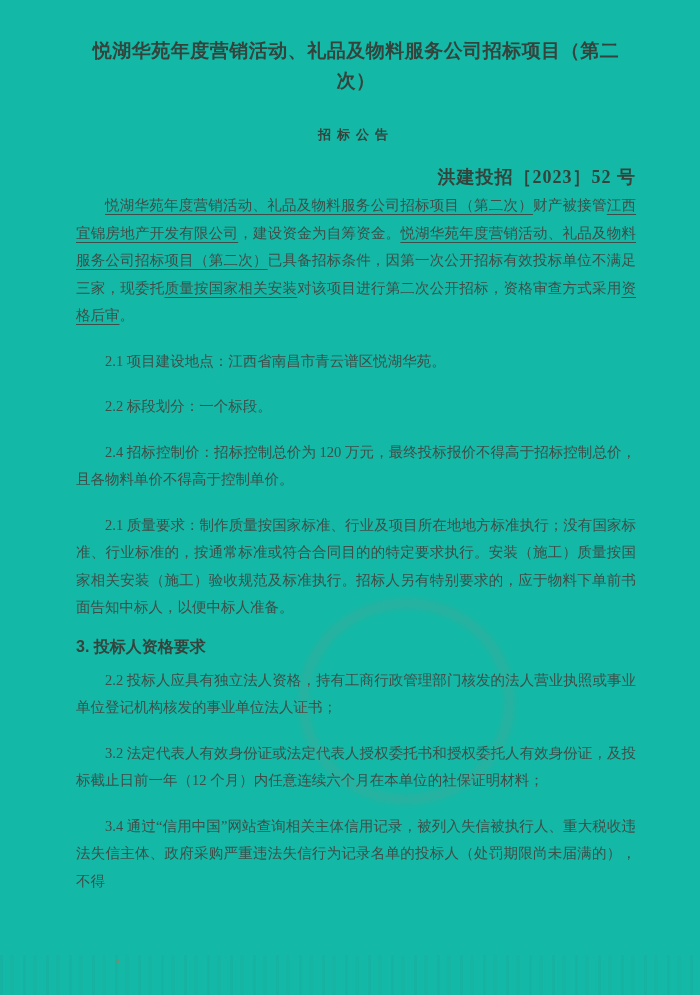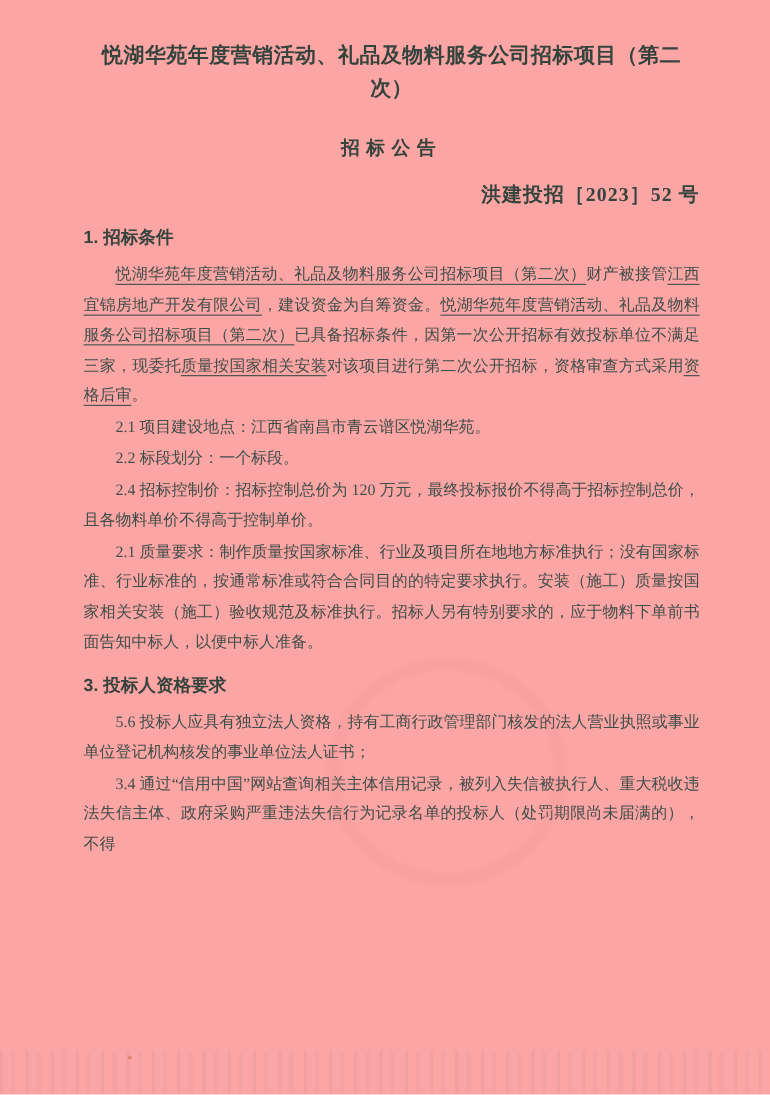--- a/index.html
+++ b/index.html
@@ -1,37 +1,37 @@
 <!DOCTYPE html>
 <html lang="zh" style="--ink: #3f4e49; --heading-ink: #35433d; --seal: #d57670;"><head>
 <meta charset="utf-8">
 <style>
   html,body { margin:0; padding:0; background:#ffffff; }
   .page {
     position:relative;
     width:700px; height:995px;
     box-sizing:border-box;
-    background:#fca5a5;
+    background:#14b8a6;
     padding:26px 64px 0 76px;
     overflow:hidden;
     color:var(--ink, #3f4e49);
     font-family:"Liberation Serif","DejaVu Serif",serif;
   }
   .title {
     margin:10px 0 0 0;
     font-family:"Liberation Sans","DejaVu Sans",sans-serif;
     font-size:19px; font-weight:bold;
     text-align:center; line-height:30px;
     color:var(--heading-ink, #35433d);
     letter-spacing:0.5px;
   }
   .subtitle {
     margin:24px 0 0 0;
     font-family:"Liberation Sans","DejaVu Sans",sans-serif;
-    font-size:17px; font-weight:bold;
+    font-size:13px; font-weight:bold;
     text-align:center; line-height:30px;
     letter-spacing:6px;
     color:var(--heading-ink, #35433d);
   }
   .docnum {
     margin:12px 0 0 0;
     font-size:18px; font-weight:bold;
     text-align:right; line-height:30px;
     letter-spacing:1px;
     color:var(--heading-ink, #35433d);
@@ -42,21 +42,21 @@
     font-size:16px; font-weight:bold; line-height:24px;
     color:var(--heading-ink, #35433d);
   }
   .para {
     margin:0; padding:0;
     font-size:14.5px; line-height:27.5px;
     text-align:justify;
     text-indent:2em;
     color:var(--ink, #3f4e49);
   }
-  .para + .para { margin-top:1px; }
+  .para + .para { margin-top:18px; }
   .u {
     text-decoration:underline;
     text-underline-offset:4px;
     text-decoration-thickness:1px;
   }
   
   .seal-ring {
     position:absolute; left:298px; top:598px;
     width:195px; height:185px;
     border-radius:50%;
@@ -86,28 +86,28 @@
 <body>
 
 <div class="page">
 
   <div class="seal-ring"></div>
 
   <h1 class="title">悦湖华苑年度营销活动、礼品及物料服务公司招标项目（第二次）</h1>
   <h2 class="subtitle">招标公告</h2>
   <div class="docnum">洪建投招［2023］52 号</div>
 
-  <h3 class="sec-h">1. 招标条件</h3>
   <p class="para"><span class="u">悦湖华苑年度营销活动、礼品及物料服务公司招标项目（第二次）</span><span>财产被接管</span><span class="u">江西宜锦房地产开发有限公司</span><span>，建设资金为自筹资金。</span><span class="u">悦湖华苑年度营销活动、礼品及物料服务公司招标项目（第二次）</span><span>已具备招标条件，因第一次公开招标有效投标单位不满足三家，现委托</span><span class="u">质量按国家相关安装</span><span>对该项目进行第二次公开招标，资格审查方式采用</span><span class="u">资格后审</span><span>。</span></p>
 
   <p class="para">2.1 项目建设地点：江西省南昌市青云谱区悦湖华苑。</p>
   <p class="para">2.2 标段划分：一个标段。</p>
   <p class="para">2.4 招标控制价：招标控制总价为 120 万元，最终投标报价不得高于招标控制总价，且各物料单价不得高于控制单价。</p>
   <p class="para">2.1 质量要求：制作质量按国家标准、行业及项目所在地地方标准执行；没有国家标准、行业标准的，按通常标准或符合合同目的的特定要求执行。安装（施工）质量按国家相关安装（施工）验收规范及标准执行。招标人另有特别要求的，应于物料下单前书面告知中标人，以便中标人准备。</p>
 
   <h3 class="sec-h">3. 投标人资格要求</h3>
-  <p class="para">5.6 投标人应具有独立法人资格，持有工商行政管理部门核发的法人营业执照或事业单位登记机构核发的事业单位法人证书；</p>
+  <p class="para">2.2 投标人应具有独立法人资格，持有工商行政管理部门核发的法人营业执照或事业单位登记机构核发的事业单位法人证书；</p>
+  <p class="para">3.2 法定代表人有效身份证或法定代表人授权委托书和授权委托人有效身份证，及投标截止日前一年（12 个月）内任意连续六个月在本单位的社保证明材料；</p>
   <p class="para">3.4 通过“信用中国”网站查询相关主体信用记录，被列入失信被执行人、重大税收违法失信主体、政府采购严重违法失信行为记录名单的投标人（处罚期限尚未届满的），不得</p>
 
   <div class="scan-streaks"></div>
   <div class="speck"></div>
 
 </div>
 
 </body></html>

